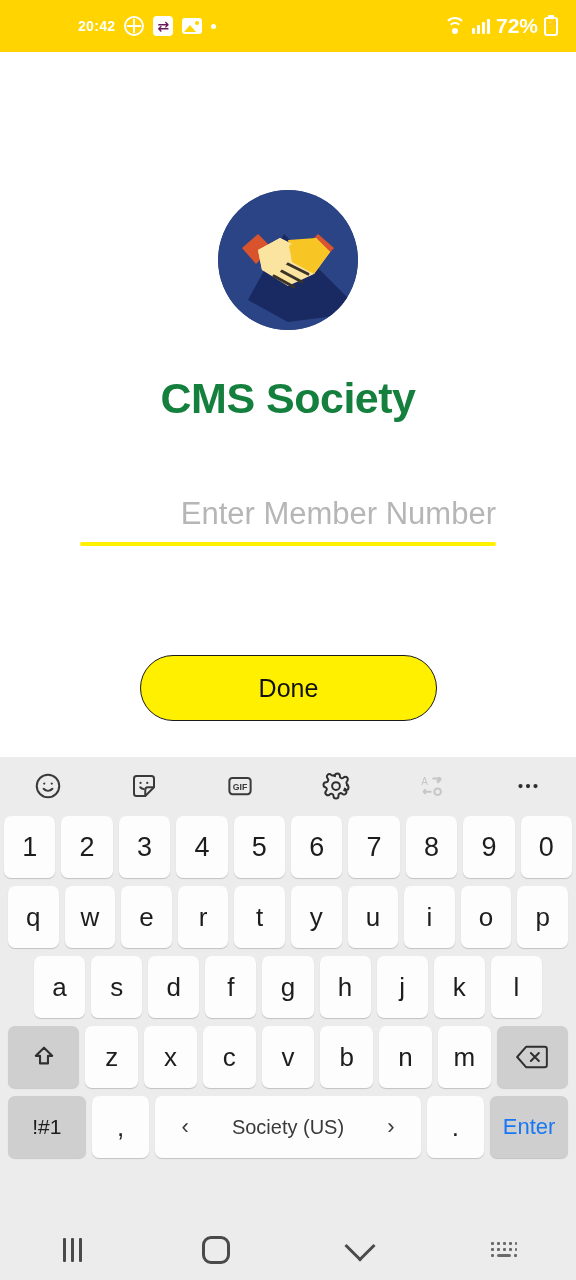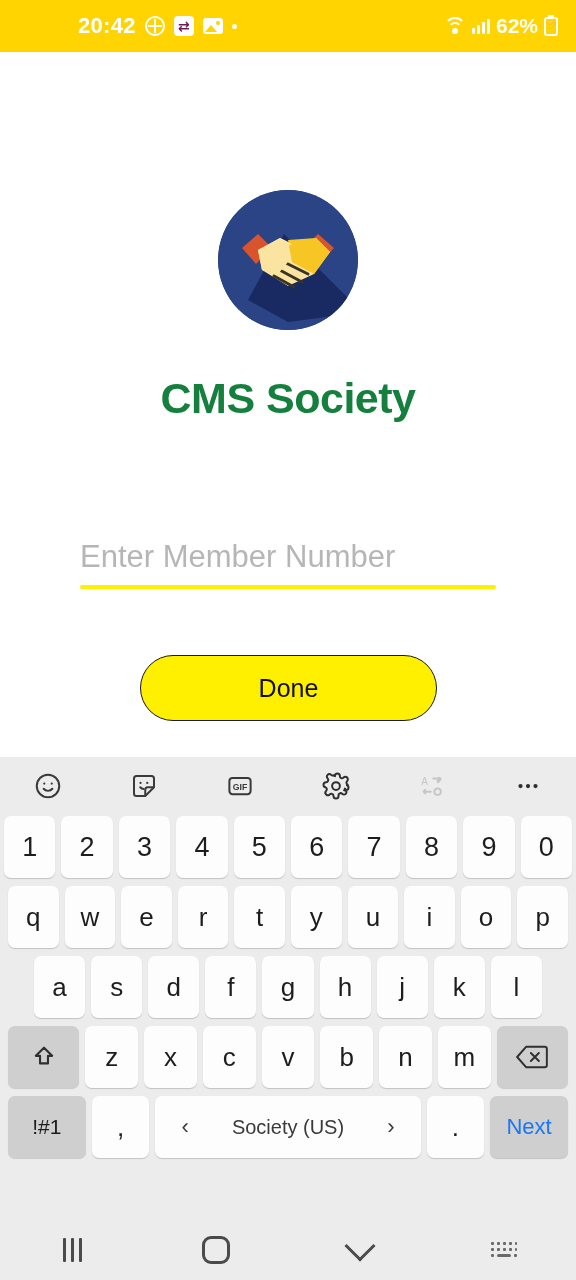--- a/index.html
+++ b/index.html
@@ -12,21 +12,21 @@
   #screen { position: relative; width: 576px; height: 1280px; background:#fff; }
 
   
   .statusbar {
     position:absolute; left:0; top:0; width:576px; height:52px;
     background:#FFD400;
     display:flex; align-items:center; justify-content:space-between;
     padding: 0 18px 0 78px;
   }
   .sb-left { display:flex; align-items:center; gap:9px; }
-  .sb-time { color:#ffffff; font-size:22px; font-weight:700; letter-spacing:.3px; }
+  .sb-time { color:#ffffff; font-size:14px; font-weight:700; letter-spacing:.3px; }
   .sb-right { display:flex; align-items:center; gap:6px; }
   .sb-batt-text { color:#ffffff; font-size:21px; font-weight:700; }
   .ic { display:inline-flex; align-items:center; justify-content:center; }
 
   .ic-target { width:20px; height:20px; border:2px solid #fff; border-radius:50%; position:relative; }
   .ic-target:before, .ic-target:after {
     content:""; position:absolute; background:#fff;
   }
   .ic-target:before { left:50%; top:1px; width:2px; height:14px; margin-left:-1px; }
   .ic-target:after { top:50%; left:1px; height:2px; width:14px; margin-top:-1px; }
@@ -77,21 +77,21 @@
   .app-title {
     position:absolute; left:0; right:0; top:322px;
     text-align:center; font-size:43px; font-weight:700; color:#15803d;
     letter-spacing:-0.5px;
   }
 
   .field-wrap { position:absolute; left:80px; top:440px; width:416px; }
   .field-input {
     width:100%; border:0; outline:none; background:transparent;
     font-family:"Liberation Sans", sans-serif;
-    font-size:31px; color:#222; text-align:left; padding:4px 0 10px;margin-top:43px;
+    font-size:31px; color:#222; text-align:right; padding:4px 0 10px;
   }
   .field-input::placeholder { color:#b6b6b6; }
   .field-underline { height:4px; background:#FFF000; width:100%; border-radius:2px; }
 
   .next-btn {
     position:absolute; left:140px; top:603px; width:297px; height:66px;
     background:#FFF000; border:1.5px solid #1a1a1a; border-radius:33px;
     font-family:"Liberation Sans", sans-serif; font-size:25px; color:#111;
     cursor:pointer; padding:0;
   }
@@ -173,21 +173,21 @@
           </span>
       </span>
       <span class="ic">
         <span class="ic-signal">
             <b></b>
             <b></b>
             <b></b>
             <b></b>
           </span>
       </span>
-      <span class="sb-batt-text">62%</span>
+      <span class="sb-batt-text">72%</span>
       <span class="ic">
           <span class="ic-batt"></span>
         </span>
     </div>
   </div>
 
   <div class="app">
 
     <div class="logo-wrap">
       <div class="logo-circle">
@@ -330,21 +330,21 @@
 
       <div class="kb-row row5">
         <div class="key fn k-sym small">!#1</div>
         <div class="key k-comma">,</div>
         <div class="key space k-space">
           <span class="space-arrow l">‹</span>
           <span class="space-label">Society (US)</span>
           <span class="space-arrow r">›</span>
         </div>
         <div class="key k-period">.</div>
-        <div class="key done k-done">Next</div>
+        <div class="key done k-done">Enter</div>
       </div>
 
     </div>
   </div>
 
   <div class="navbar">
     <div class="nav-btn">
       <span class="nav-recents">
           <b></b>
           <b></b>

